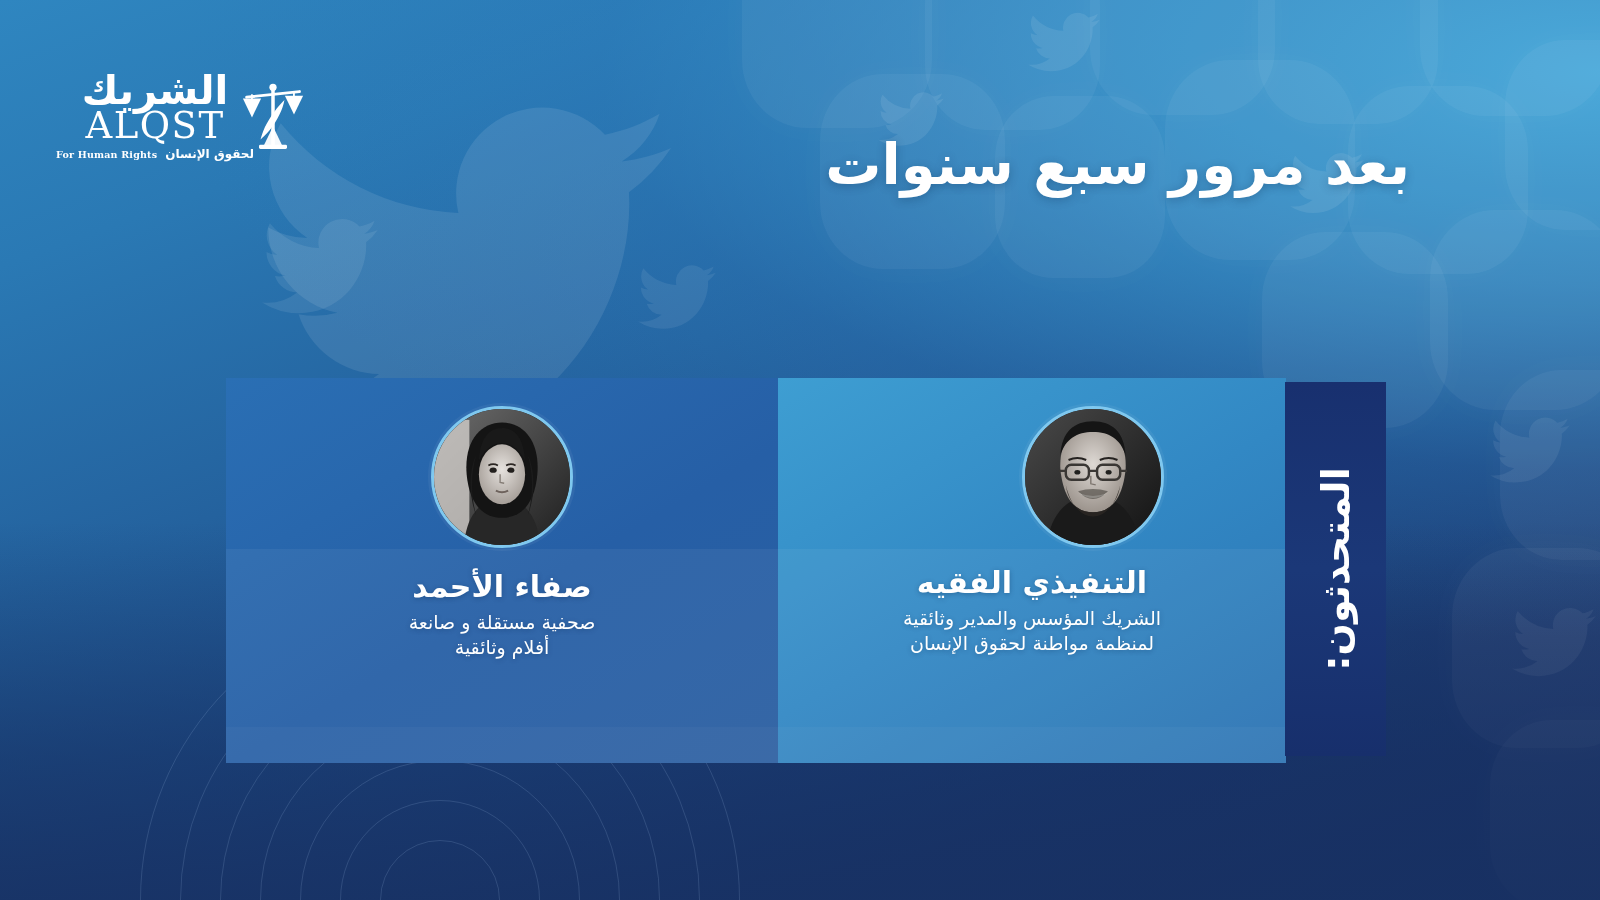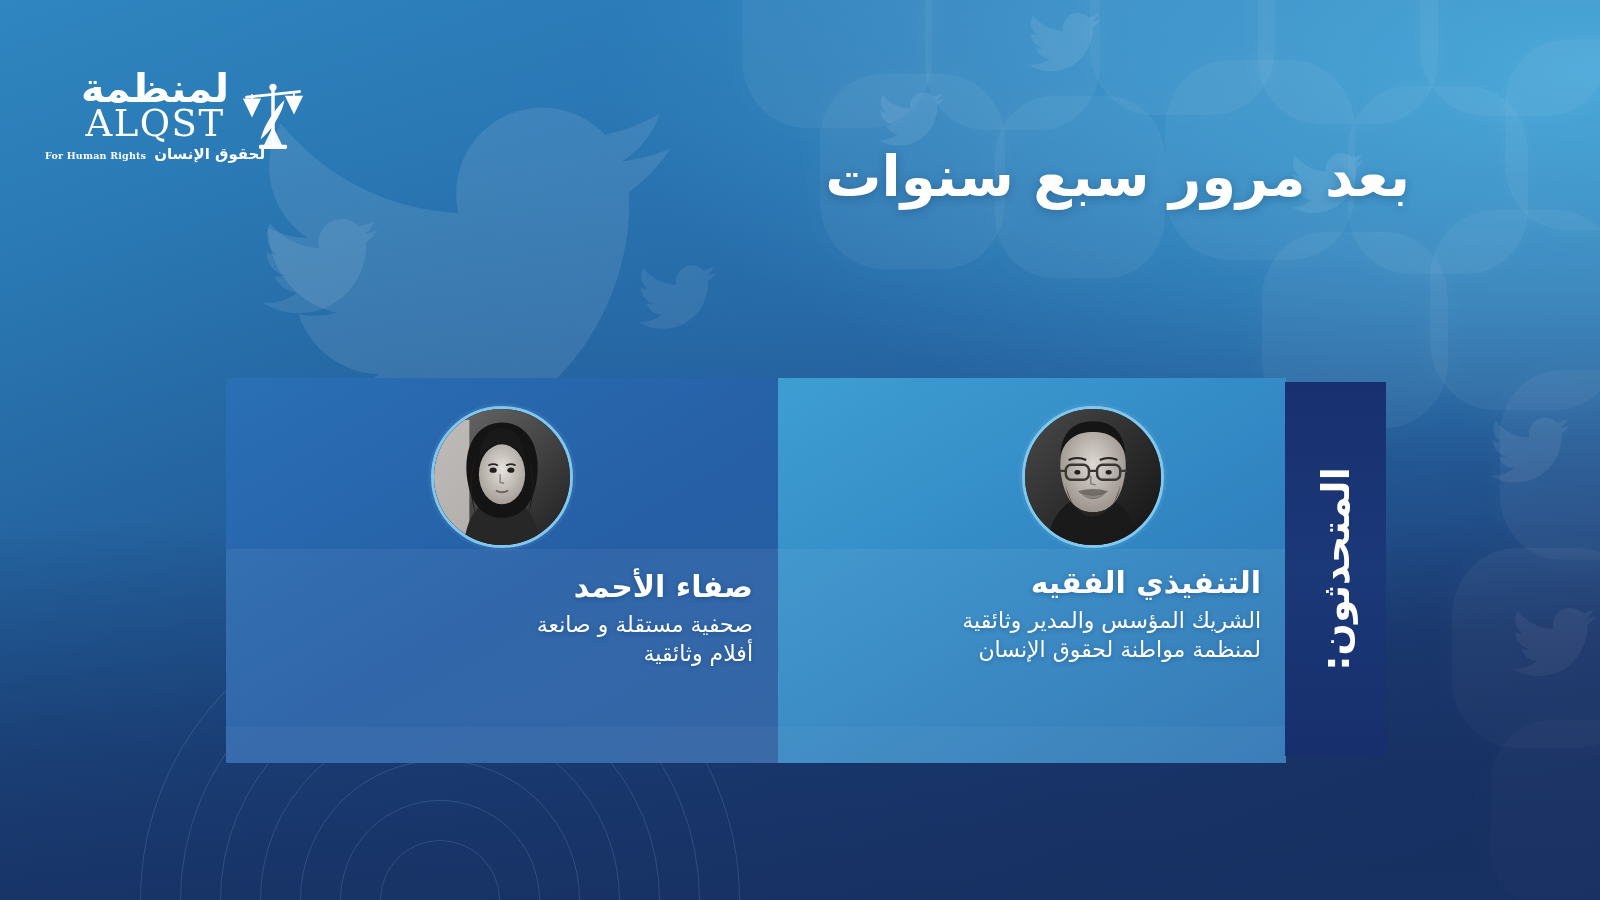--- a/index.html
+++ b/index.html
@@ -62,26 +62,26 @@
   .logo-latin{
     font-family:"DejaVu Serif","Liberation Serif",serif;
     font-size:37px; font-weight:400; letter-spacing:1.5px; line-height:1.0;
     margin-top:-2px;
   }
   .logo-sub{
     display:flex; justify-content:center; align-items:baseline; gap:8px;
     font-size:9.5px; font-weight:700; margin-top:3px; white-space:nowrap;
   }
   .logo-sub .en{ font-family:"DejaVu Serif","Liberation Serif",serif; letter-spacing:0.2px;text-align:right; }
-  .logo-sub .ar{ direction:rtl; font-size:15px; }
+  .logo-sub .ar{ direction:rtl; font-size:12px; }
   .logo-mark{ width:70px; height:78px; }
 
   
   .headline{
-    position:absolute; right:190px; top:140px; width:740px;
+    position:absolute; right:190px; top:128px; width:740px;
     text-align:right; color:#ffffff;
     font-size:56px; font-weight:700; line-height:1.33;
     letter-spacing:0px;
     text-shadow:0 2px 10px rgba(10,40,80,0.30);
   }
   .headline .l2{ display:block; }
 
   
   .board{
     position:absolute; left:226px; top:378px; width:1160px; height:385px;
@@ -104,28 +104,28 @@
     position:absolute; top:28px; left:50%; transform:translateX(-50%);
     width:142px; height:142px; border-radius:50%;
     border:3px solid #7fc8ef;
     overflow:hidden;
     box-shadow:0 0 0 3px rgba(255,255,255,0.05);
     background:#2b2b2b;
   }
   .avatar svg{ display:block; width:100%; height:100%; }
 
   .sp-text{
-    position:absolute; left:14px; right:25px; top:190px; text-align:right; color:#fff;
+    position:absolute; left:14px; right:14px; top:190px; text-align:center; color:#fff;
   }
   .sp-name{
     font-size:30px; font-weight:700; line-height:1.25;
     text-shadow:0 1px 5px rgba(10,40,80,0.35);
   }
   .sp-role{
-    font-size:22px; font-weight:400; line-height:1.32; margin-top:4px;
+    font-size:19px; font-weight:400; line-height:1.32; margin-top:4px;
     text-shadow:0 1px 5px rgba(10,40,80,0.30);
   }
 
   
   .strip{
     position:absolute; left:1059px; top:4px; width:101px; height:374px;
     background:linear-gradient(180deg,#18306f 0%, #1b3878 50%, #172f6c 100%);
     display:flex; align-items:center; justify-content:center;
   }
   .strip-label{
@@ -195,21 +195,21 @@
     <span style="width:200px;height:200px;"></span>
     <span style="width:280px;height:280px;"></span>
     <span style="width:360px;height:360px;"></span>
     <span style="width:440px;height:440px;"></span>
     <span style="width:520px;height:520px;"></span>
     <span style="width:600px;height:600px;"></span>
   </div>
 
   <div class="logo">
     <div class="logo-text">
-      <div class="logo-ar">لمنظمة</div>
+      <div class="logo-ar">الشريك</div>
       <div class="logo-latin">ALQST</div>
       <div class="logo-sub">
         <span class="en">For Human Rights</span>
         <span class="ar">لحقوق الإنسان</span>
       </div>
     </div>
     <svg class="logo-mark" viewBox="0 0 100 110">
       <g fill="#ffffff">
         <rect x="47.5" y="14" width="5" height="84" rx="1.5"></rect>
         <rect x="30" y="96" width="40" height="6" rx="2"></rect>

